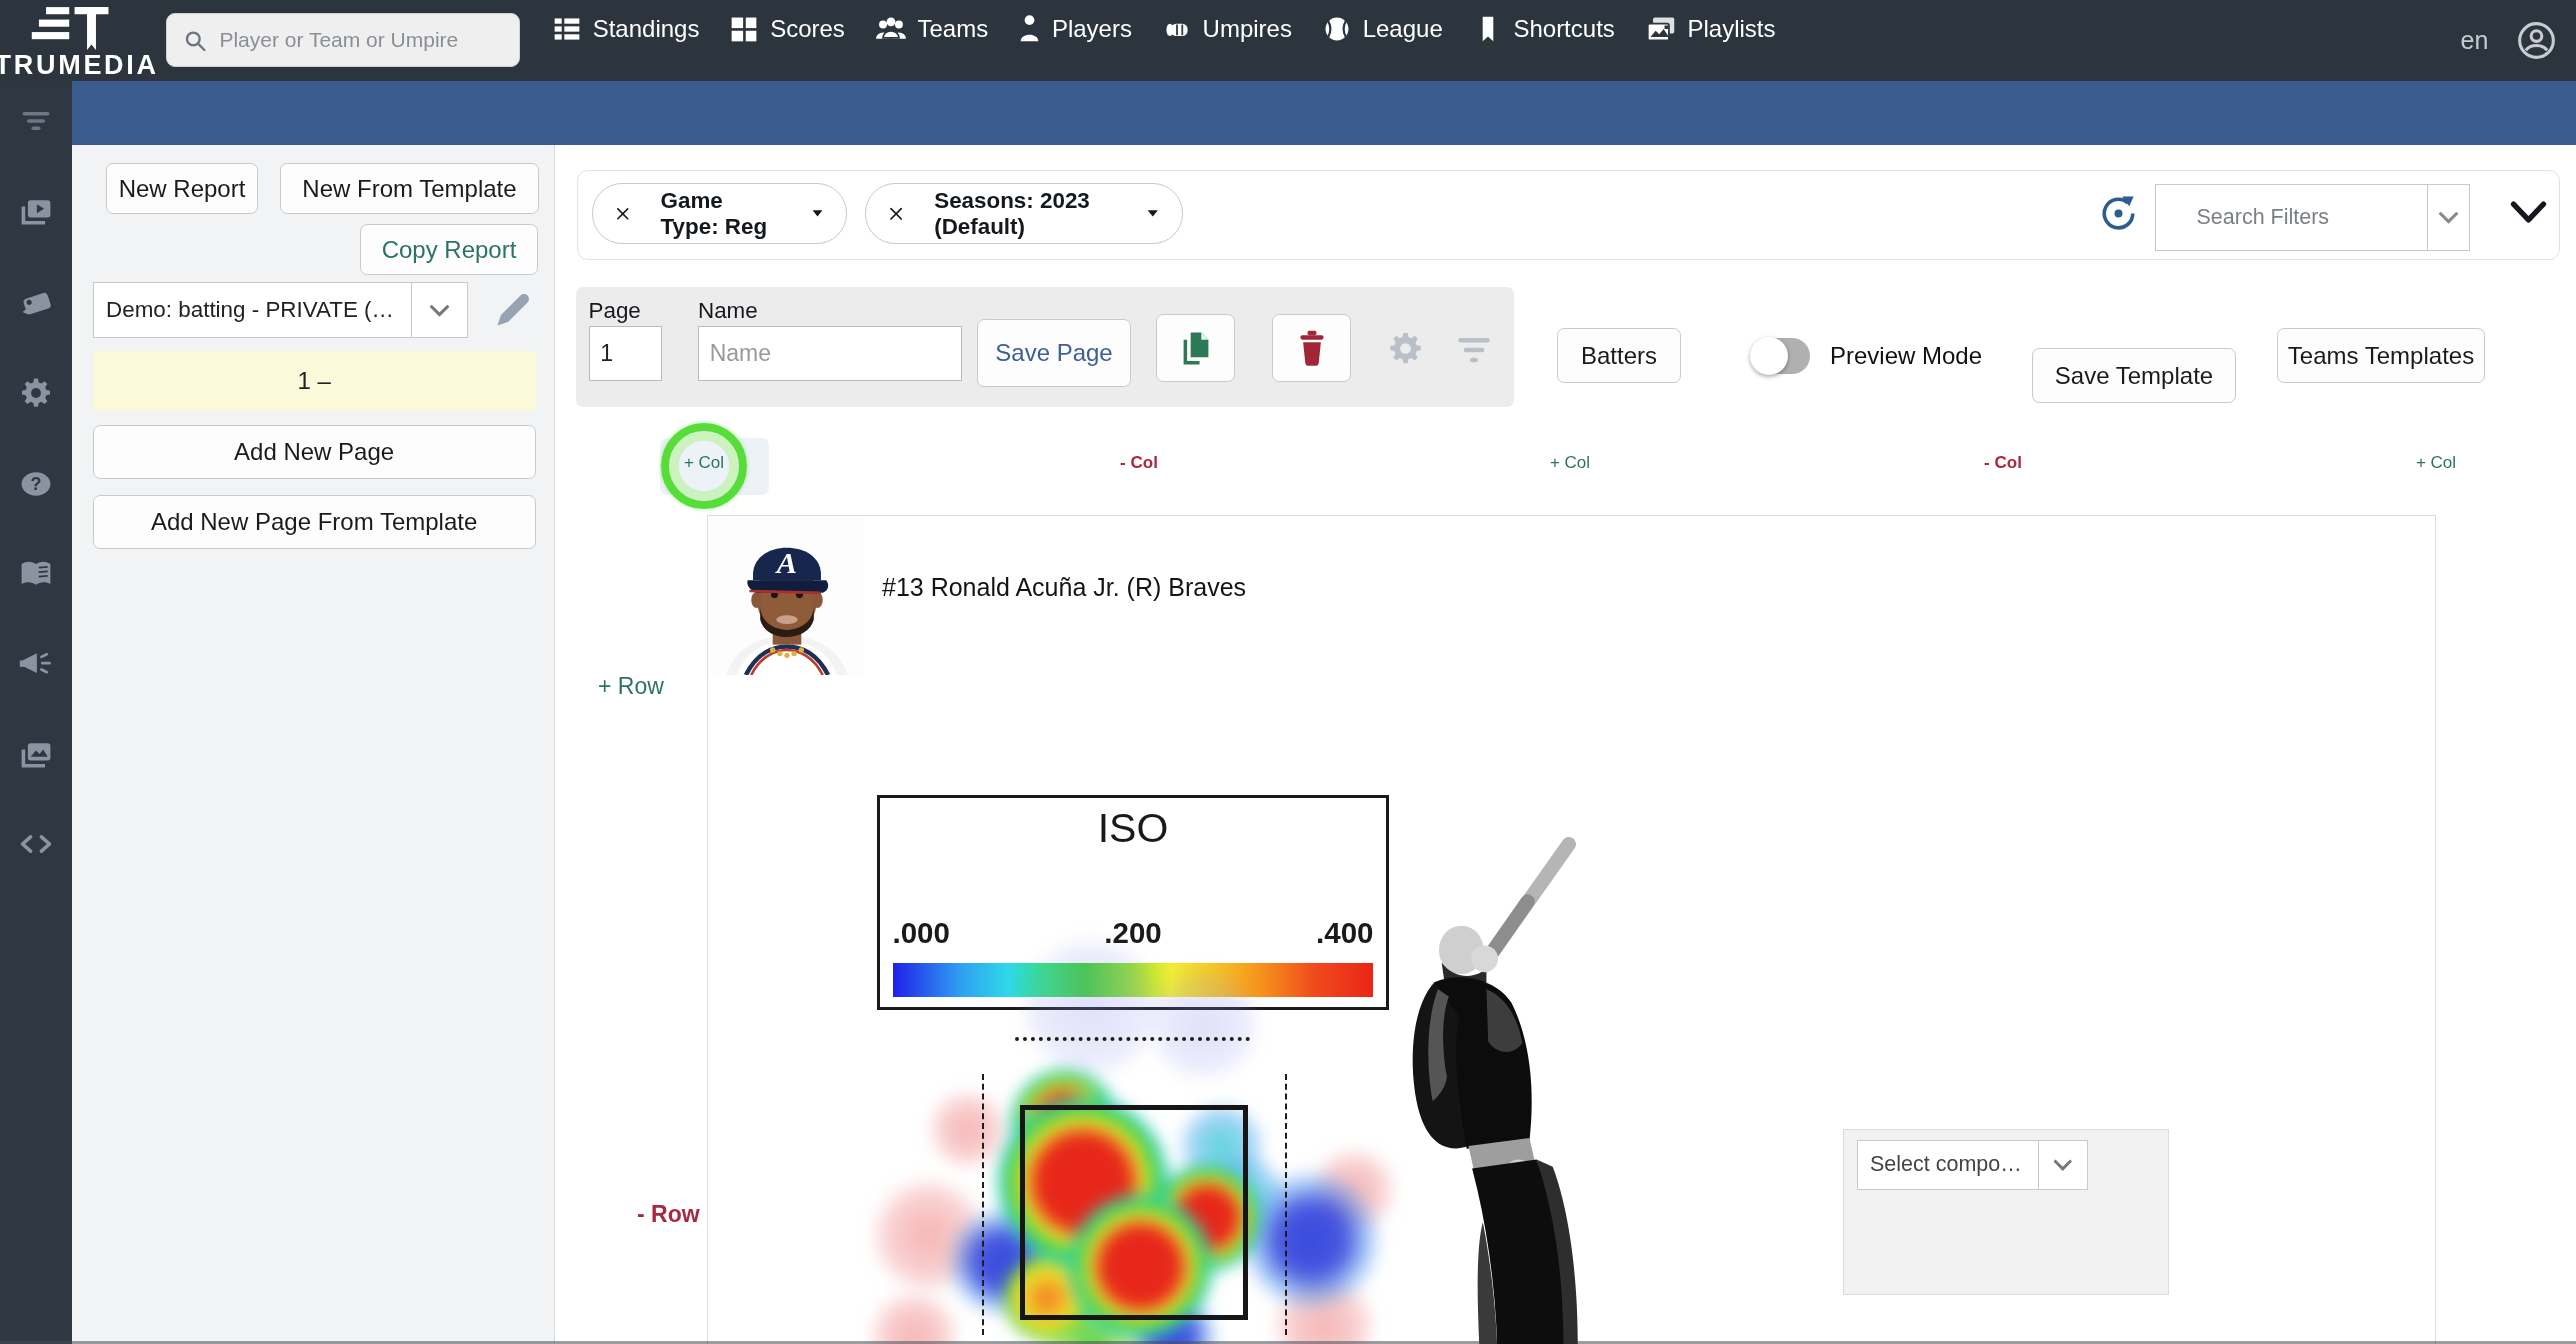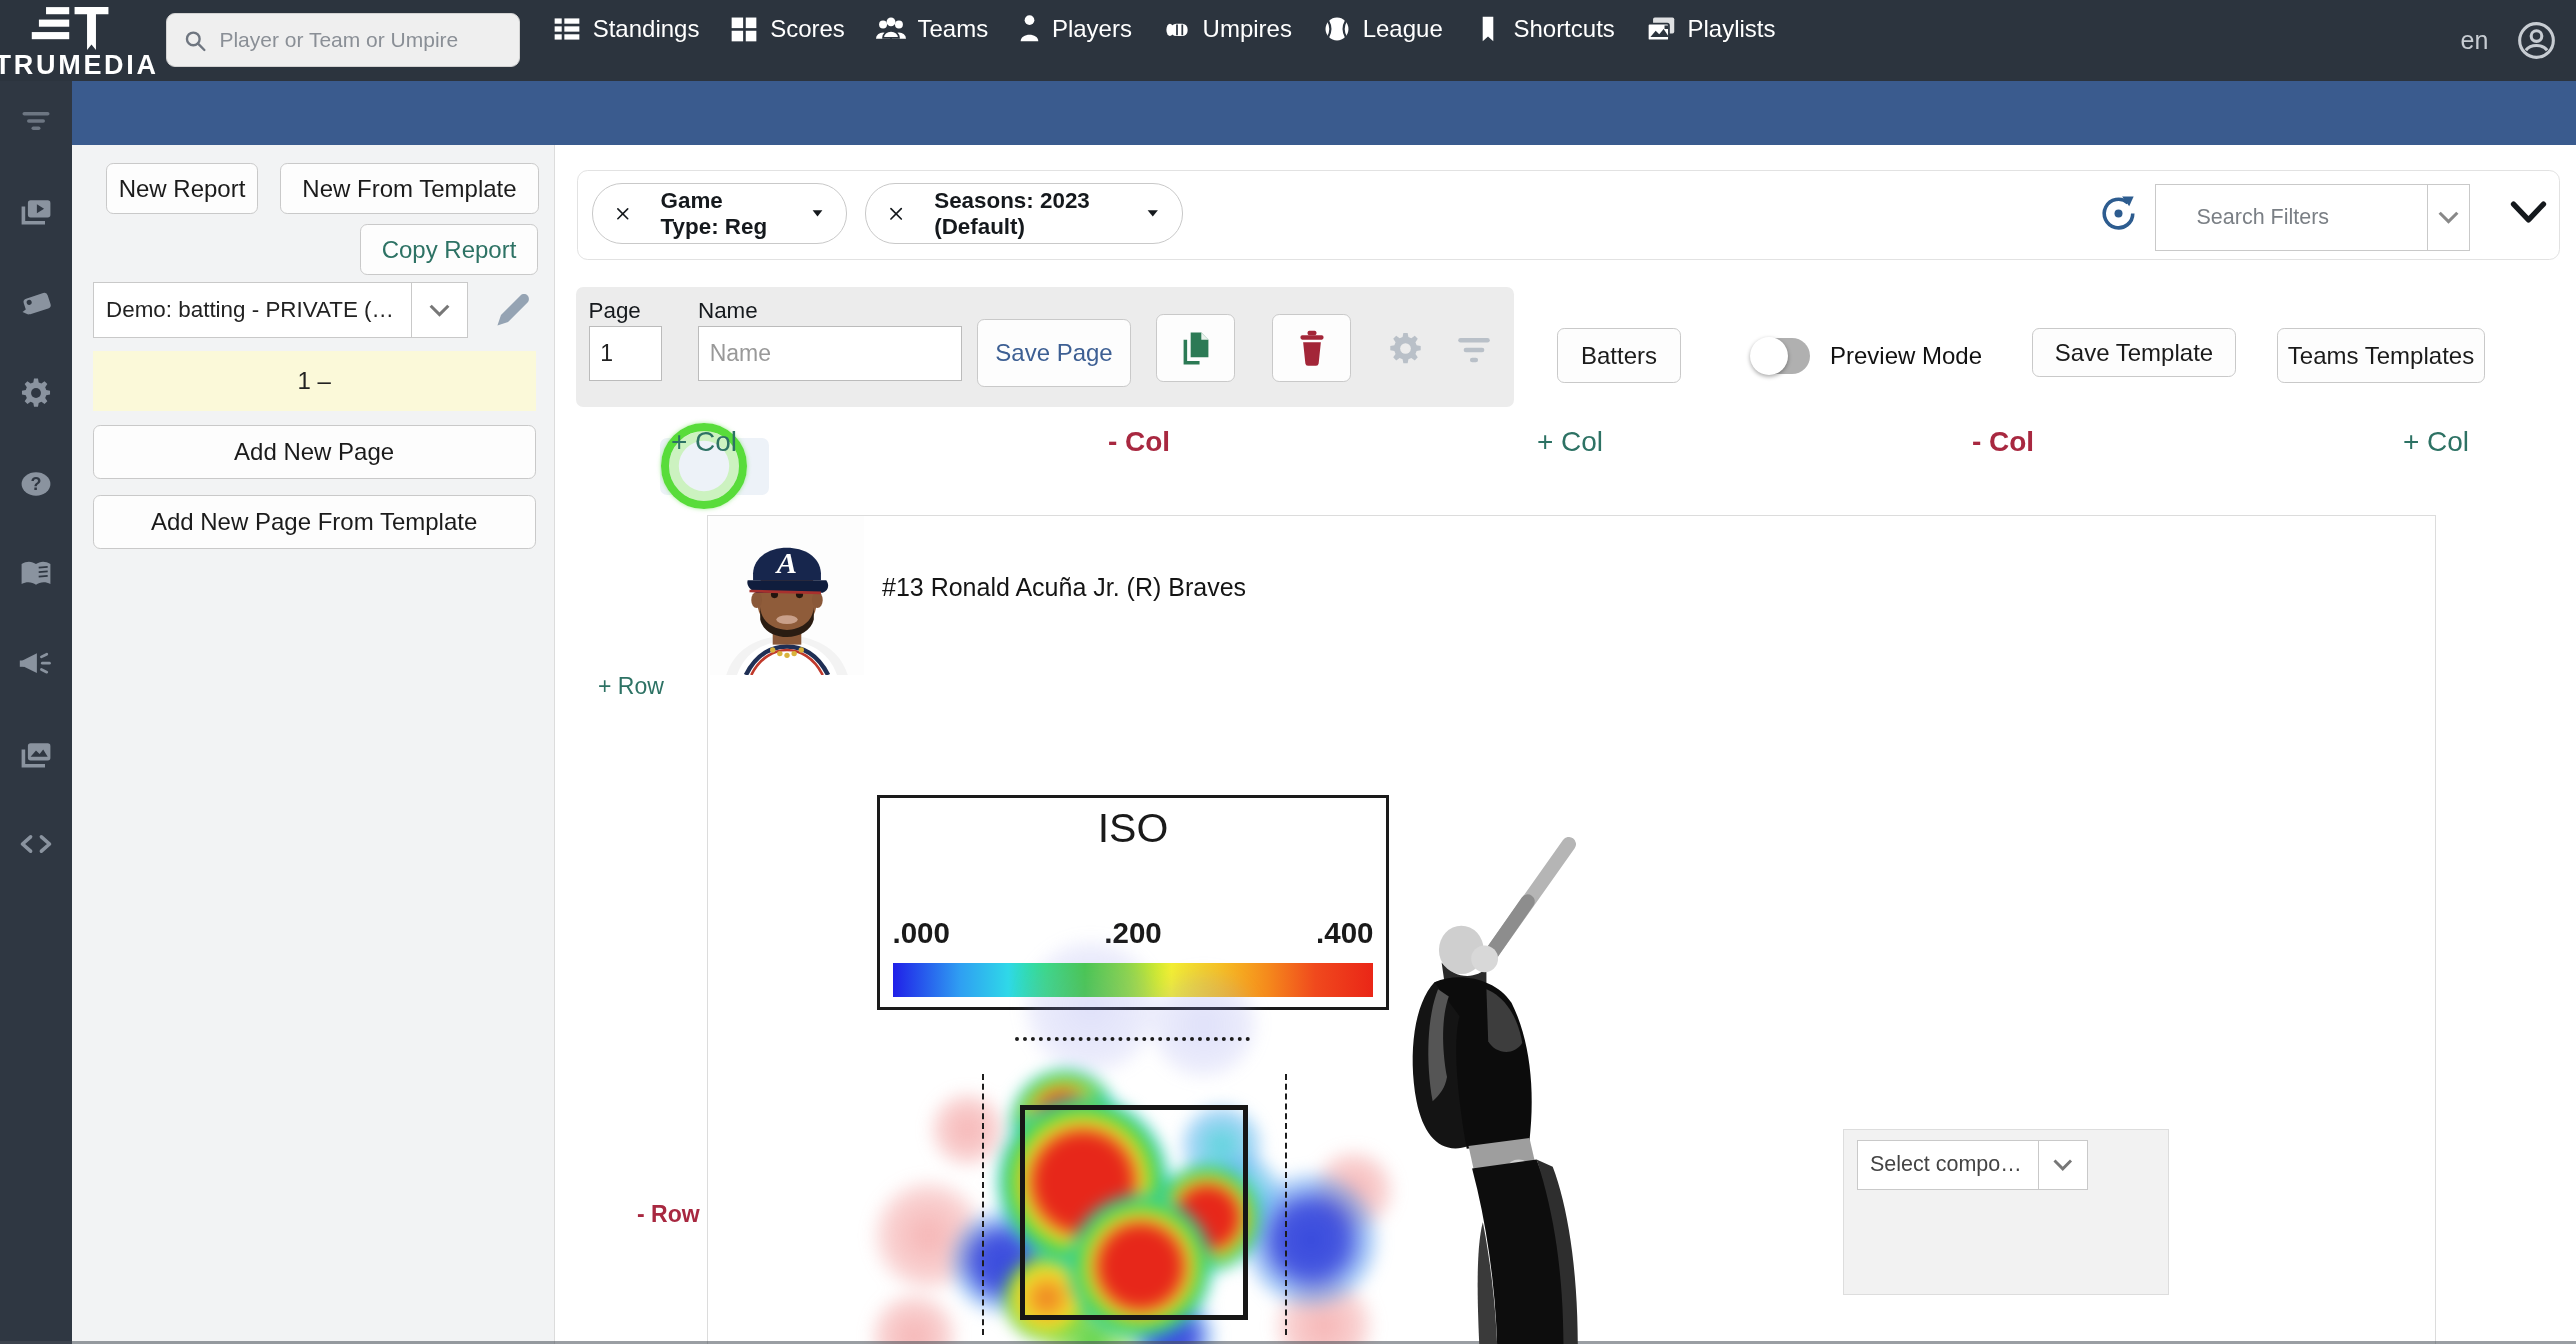--- a/index.html
+++ b/index.html
@@ -51,21 +51,21 @@
   .tlabel{position:absolute;font-size:22.4px;color:#15191d;top:10.7px;}
   .tinput{position:absolute;top:39px;height:55px;background:#fff;border:0.9px solid #bbb;box-sizing:border-box;}
   .tinput input{border:none;outline:none;font-size:23px;padding:0 10.7px;width:100%;height:100%;
                 font-family:"Liberation Sans",sans-serif;color:#222;box-sizing:border-box;background:transparent;}
   .tinput input::placeholder{color:#999;}
   .iconbtn{position:absolute;top:27px;width:79px;height:68px;background:#fdfdfd;border:0.9px solid #c9c9c9;
            border-radius:7.2px;display:flex;align-items:center;justify-content:center;cursor:pointer;box-sizing:border-box;}
   .toggle{position:absolute;width:57px;height:36px;background:#b0b0b0;border-radius:18px;cursor:pointer;}
   .knob{position:absolute;left:-2.7px;top:-0.9px;width:38px;height:38px;border-radius:50%;background:#fff;
         box-shadow:0 1.8px 4.5px rgba(0,0,0,.35);}
-  .colctl{position:absolute;top:426px;transform:translateX(-50%);font-size:28px;cursor:pointer;z-index:3;}
+  .colctl{position:absolute;top:453px;transform:translateX(-50%);font-size:17px;cursor:pointer;z-index:3;}
   .rowctl{position:absolute;font-size:23px;cursor:pointer;}
   .red{color:#a82840;font-weight:bold;}
   .pill{position:absolute;left:660px;top:438px;width:109px;height:57px;background:#edf2f8;border-radius:7.2px;}
   .ring{position:absolute;left:661px;top:423px;width:86px;height:86px;border-radius:50%;
         border:8px solid #58dc3a;box-shadow:inset 0 0 0 9.8px #ccf2c0,0 0 4.5px rgba(88,220,58,.55);box-sizing:border-box;z-index:2;}
   
   .card{position:absolute;left:707px;top:515px;width:1729px;height:830px;background:#fff;
         border:0.9px solid #dcdcdc;box-sizing:border-box;}
   .ptitle{position:absolute;left:882px;top:573px;font-size:25px;color:#141414;}
   .legend{position:absolute;left:877px;top:795px;width:512px;height:215px;border:3.6px solid #1a1a1a;
@@ -353,21 +353,21 @@
           <line x1="19" y1="30" x2="23" y2="30"></line>
       </g>
     </svg>
   </div>
 
   <div class="btn abs" style="left:1557px;top:328px;width:124px;height:55px">Batters</div>
   <div class="toggle" style="left:1753px;top:338px">
     <div class="knob"></div>
   </div>
   <span class="abs" style="left:1830px;top:342px;font-size:24px;color:#111">Preview Mode</span>
-  <div class="btn abs" style="left:2032px;top:328px;width:204px;height:49px">Save Template</div>
+  <div class="btn abs" style="left:2032px;top:348px;width:204px;height:55px">Save Template</div>
   <div class="btn abs" style="left:2277px;top:328px;width:208px;height:55px">Teams Templates</div>
 
   <div class="pill"></div>
   <div class="ring"></div>
   <span class="colctl teal" style="left:704px">+ Col</span>
   <span class="colctl red" style="left:1139px">- Col</span>
   <span class="colctl teal" style="left:1570px">+ Col</span>
   <span class="colctl red" style="left:2003px">- Col</span>
   <span class="colctl teal" style="left:2436px">+ Col</span>
   <span class="rowctl teal" style="left:598px;top:673px">+ Row</span>

